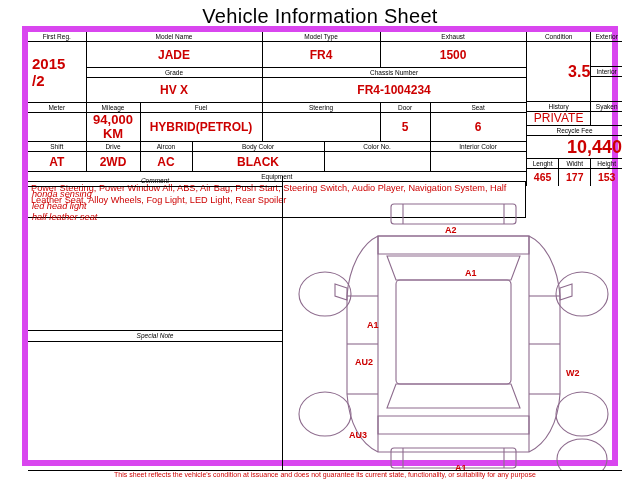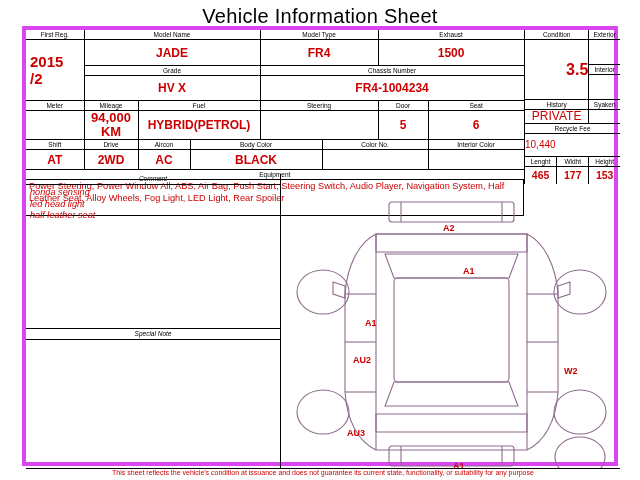--- a/index.html
+++ b/index.html
@@ -28,21 +28,21 @@
     padding-top: 5px;
     padding-bottom: 4px;
     color: #000;
   }
   .frame {
     position: absolute;
     left: 22px;
     top: 26px;
     width: 596px;
     height: 440px;
-    border: 4px solid #d946ef;
+    border: 6px solid #d946ef;
     box-sizing: border-box;
   }
 
   
   table.t {
     border-collapse: collapse;
     table-layout: fixed;
     width: 100%;
   }
   table.t td {
@@ -194,24 +194,24 @@
     height: 294px;
   }
   .diagram svg { display: block; }
   .dmark {
     position: absolute;
     font-size: 9px;
     color: #cc0000;
     font-weight: bold;
   }
   .recycle-val {
-    font-size: 10px;
-    color: #cc0000;
-    font-weight: normal;
-    text-align: left;
+    font-size: 18px;
+    color: #cc0000;
+    font-weight: bold;
+    text-align: right;
     line-height: 18px;
   }
 </style>
 </head>
 <body>
 
 <div id="sheet">
 
   <div class="title">Vehicle Information Sheet</div>
 

